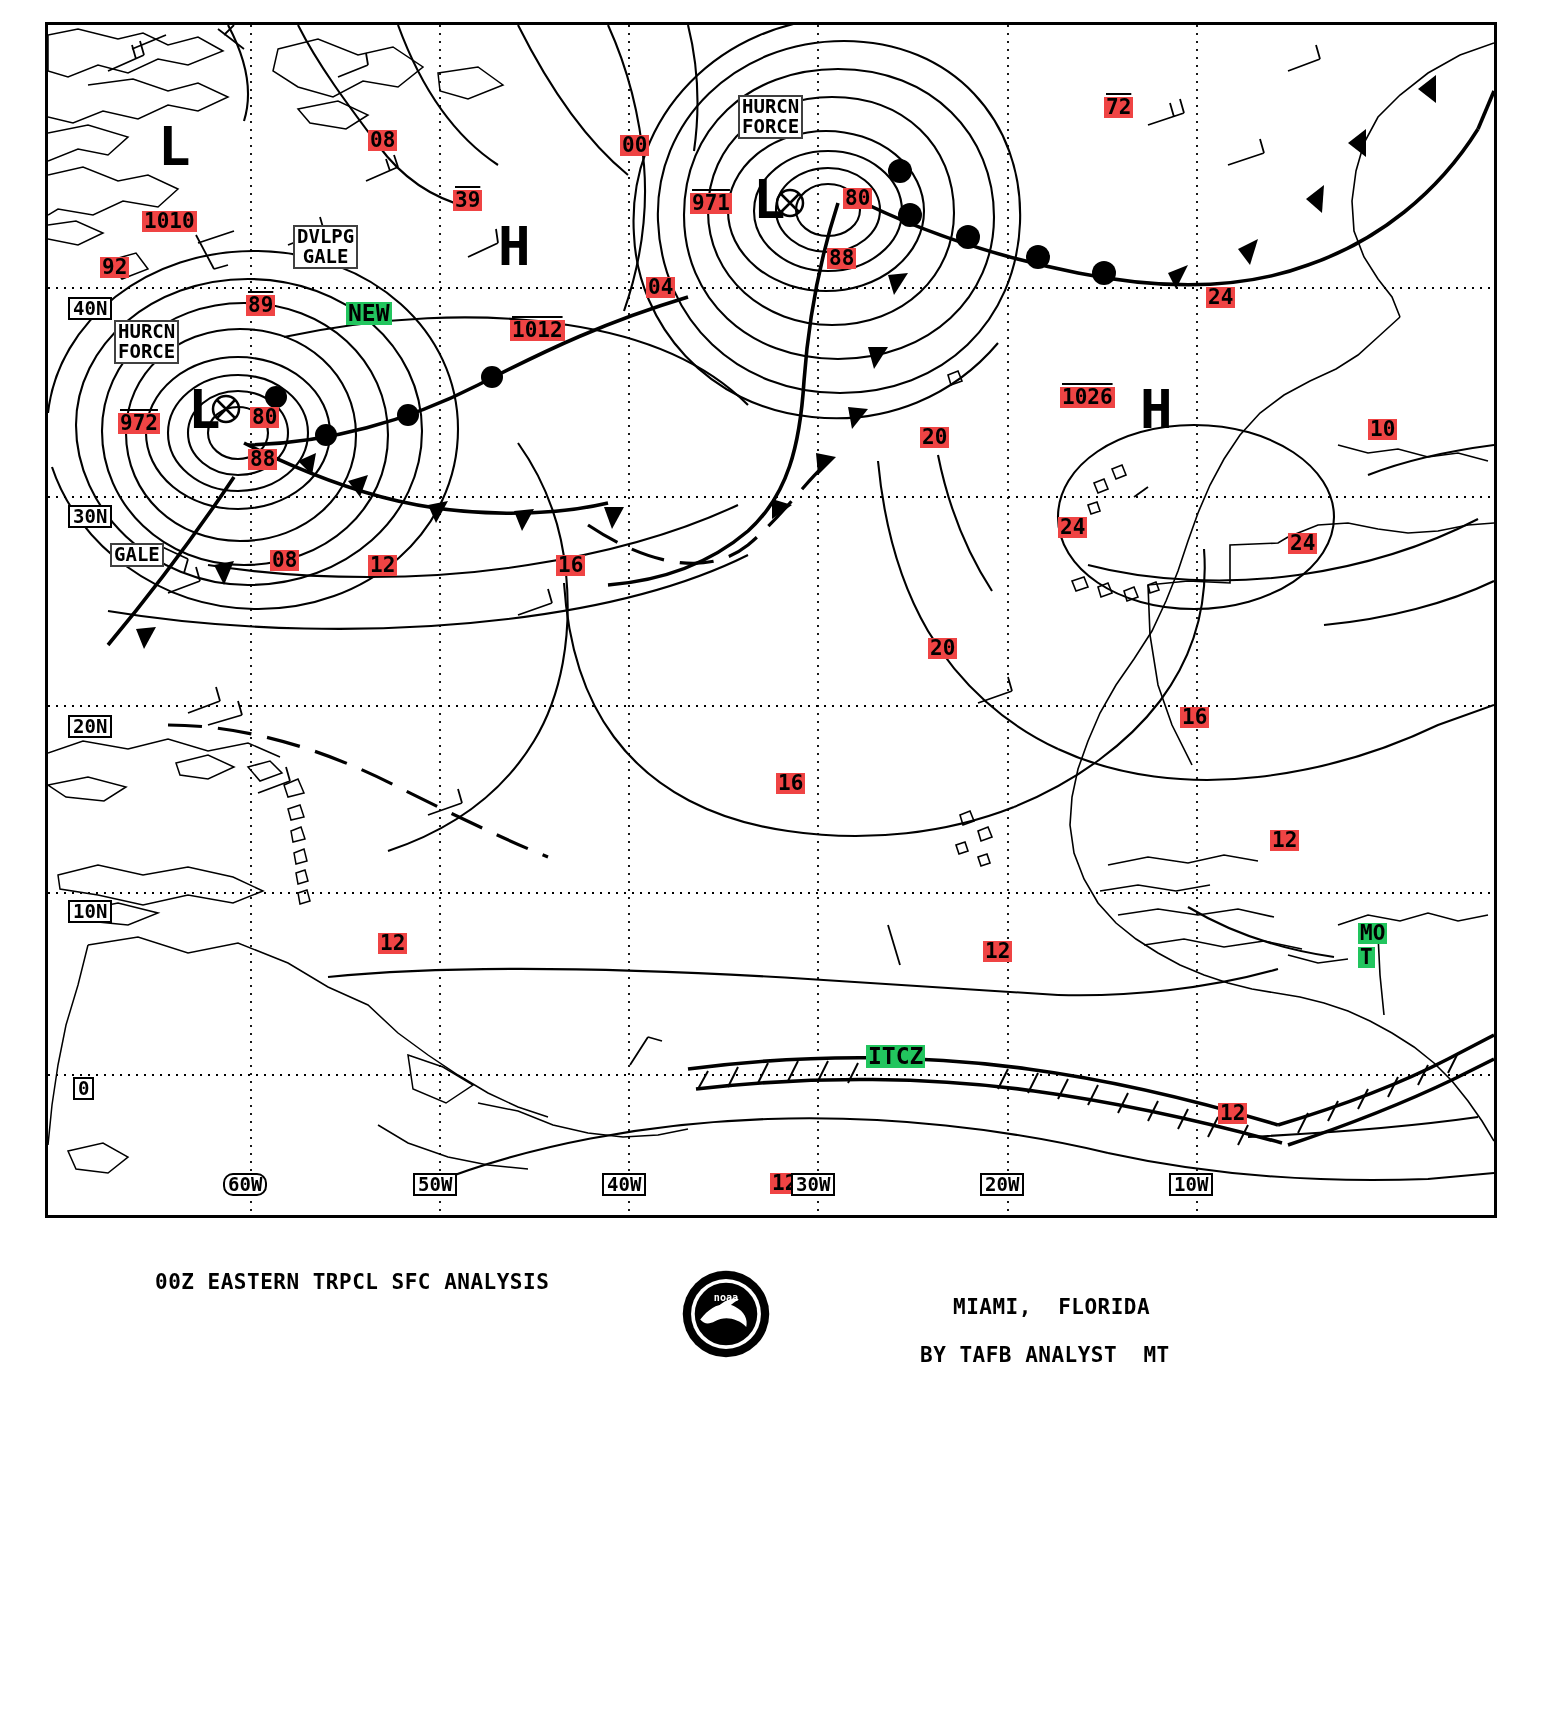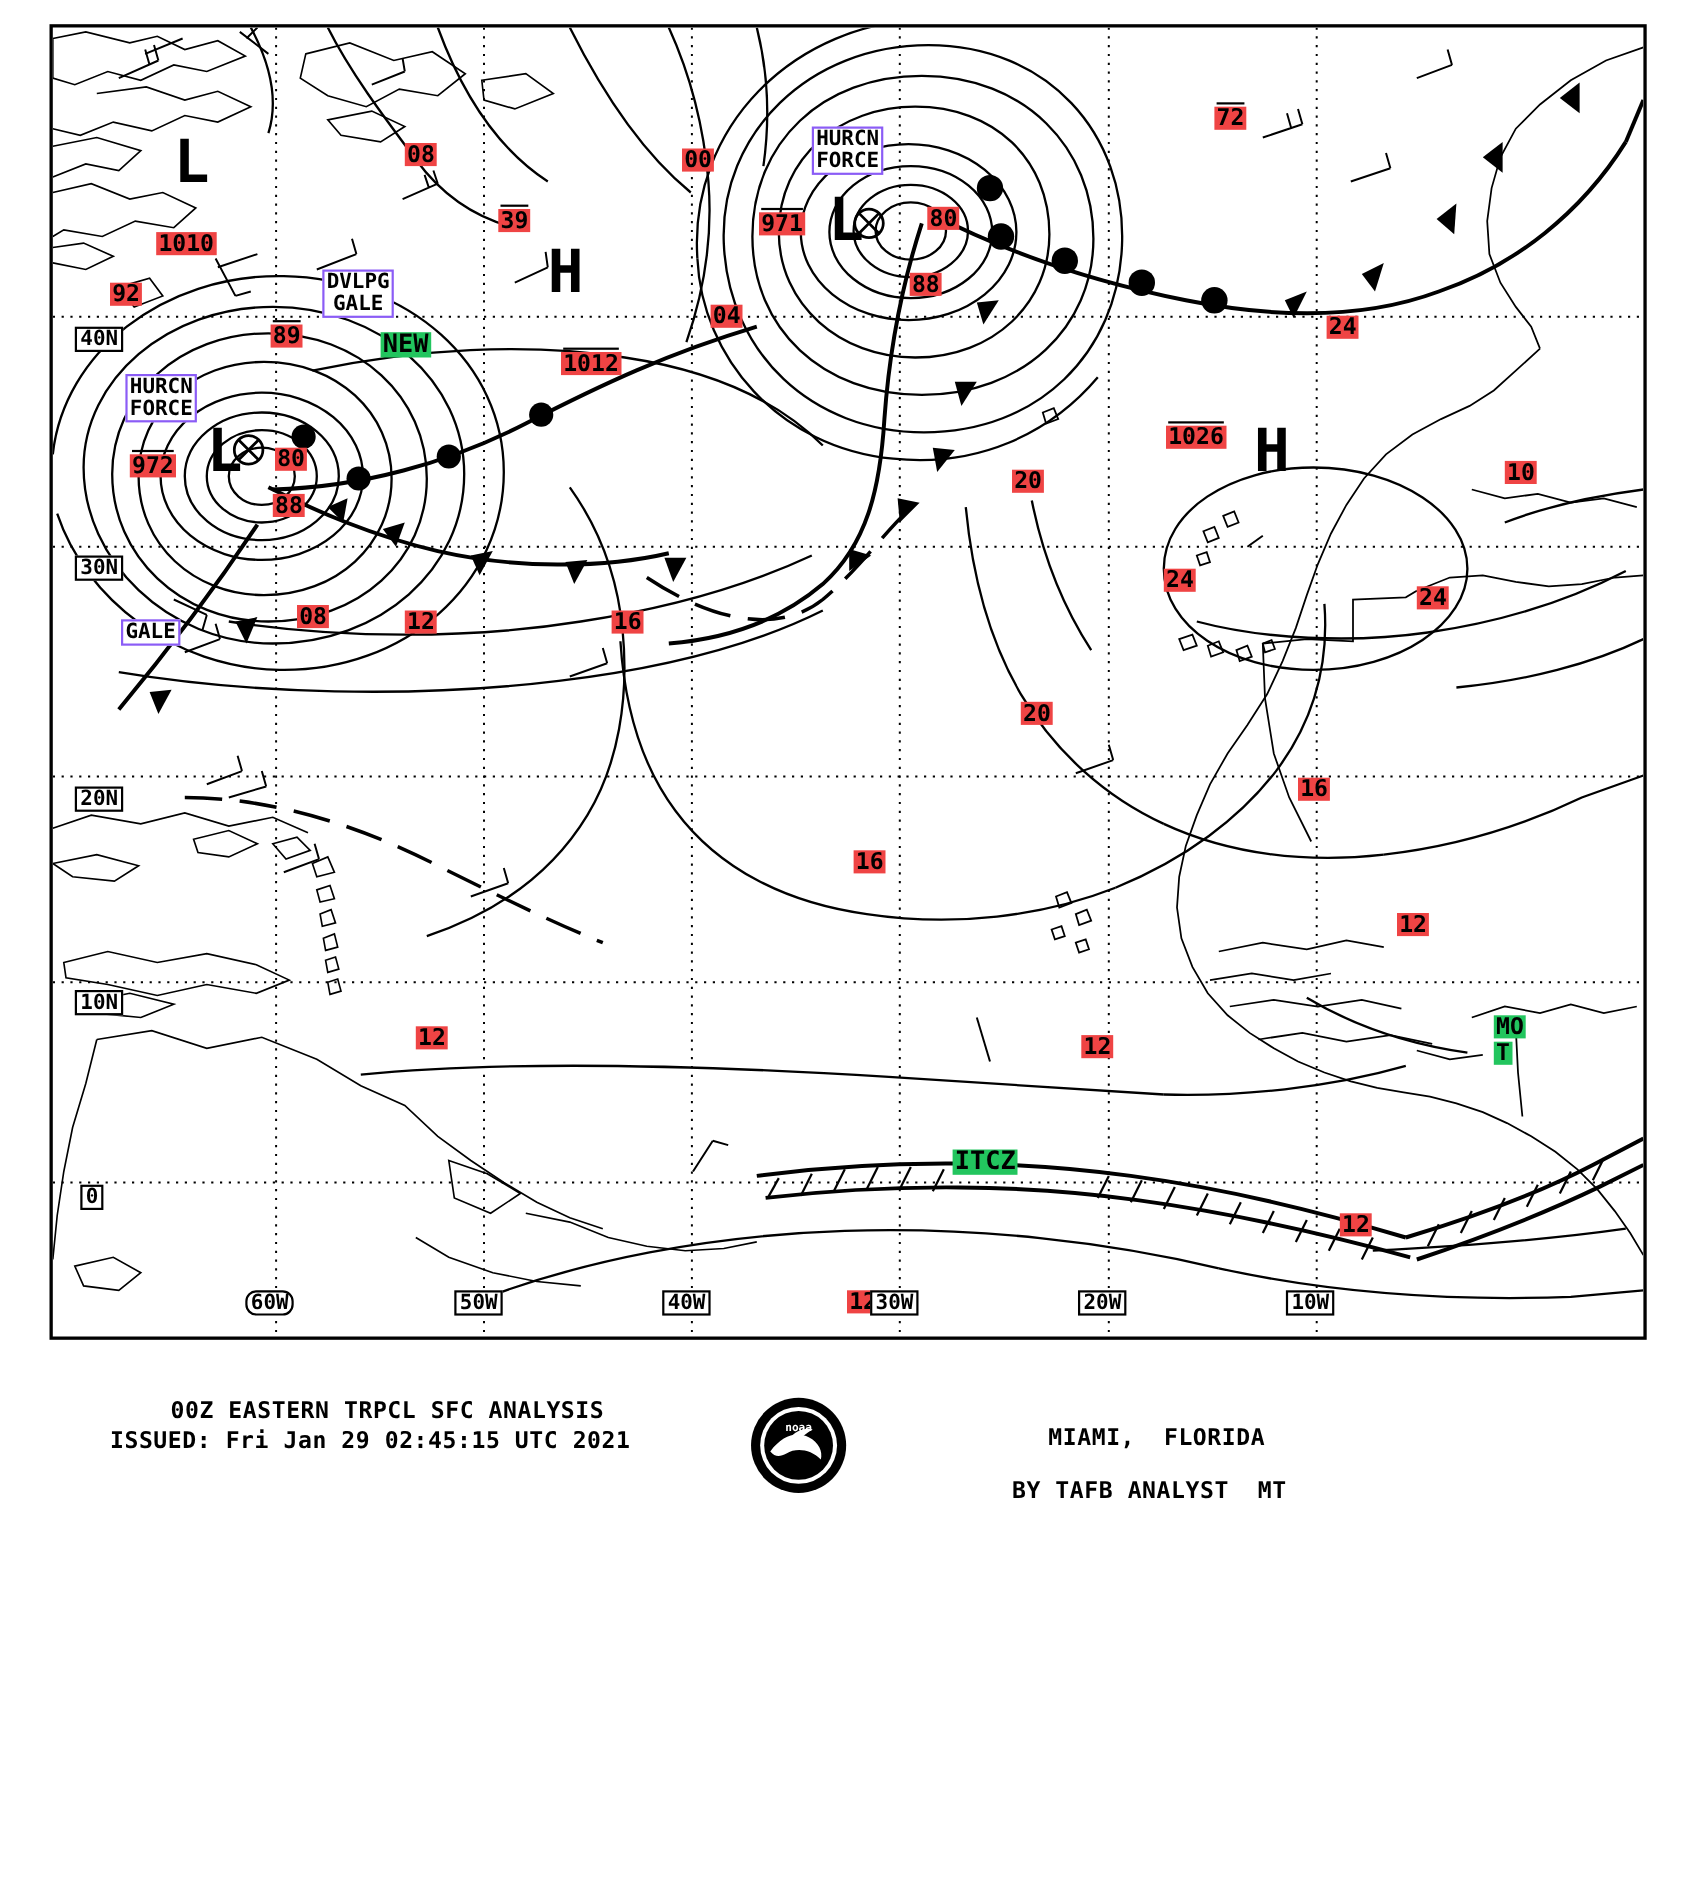--- a/index.html
+++ b/index.html
@@ -7,21 +7,21 @@
   #root{position:relative;width:1542px;height:1728px;overflow:hidden;}
 
   
   #map-frame{position:absolute;left:45px;top:22px;width:1452px;height:1196px;border:3px solid #000;box-sizing:border-box;background:#fff;overflow:hidden;}
   #map-svg{position:absolute;left:0;top:0;}
 
   
   .lbl{position:absolute;font-family:"DejaVu Sans Mono",monospace;font-weight:bold;color:#000;white-space:pre;line-height:1;}
   .iso{font-size:21px;background:#ef4444;padding:0 2px;}
   .big{font-size:54px;}
-  .boxlbl{font-size:19px;border:2px solid #8b5cf6;background:#fff;padding:0px 2px;text-align:center;line-height:1.05;margin-top:20px;}
+  .boxlbl{font-size:19px;border:2px solid #404040;background:#fff;padding:0px 2px;text-align:center;line-height:1.05;}
   .grid-lbl{font-size:19px;border:2px solid #000;background:#fff;padding:0px 3px;}
   .small{font-size:20px;background:#22c55e;padding:0 2px;}
 
   
   #footer{position:absolute;left:0;top:1255px;width:1274px;height:180px;}
   .ftxt{position:absolute;font-family:"DejaVu Sans Mono",monospace;font-size:21px;font-weight:bold;letter-spacing:0.5px;white-space:pre;}
   #noaa-logo{position:absolute;left:680px;top:1268px;width:92px;height:92px;}
 </style>
 </head>
 <body>
@@ -350,21 +350,20 @@
     <div class="lbl grid-lbl" style="left:175px;top:1148px;border-radius:10px;">60W</div>
     <div class="lbl grid-lbl" style="left:365px;top:1148px;">50W</div>
     <div class="lbl grid-lbl" style="left:554px;top:1148px;">40W</div>
     <div class="lbl grid-lbl" style="left:743px;top:1148px;">30W</div>
     <div class="lbl grid-lbl" style="left:932px;top:1148px;">20W</div>
     <div class="lbl grid-lbl" style="left:1121px;top:1148px;">10W</div>
   </div>
 
   <div id="footer">
     <div class="ftxt" style="left:155px;top:15px;">00Z EASTERN TRPCL SFC ANALYSIS</div>
-    <div class="ftxt" style="left:100px;top:42px;">ISSUED: Fri Jan 29 02:45:15 UTC 2021</div>
 
     <div class="ftxt" style="left:953px;top:40px;">MIAMI,  FLORIDA</div>
     <div class="ftxt" style="left:920px;top:88px;">BY TAFB ANALYST  MT</div>
   </div>
 
   <svg id="noaa-logo" viewBox="0 0 100 100">
     <circle cx="50" cy="50" r="47" fill="#000"></circle>
     <circle cx="50" cy="50" r="38" fill="#fff"></circle>
     <circle cx="50" cy="50" r="34" fill="#000"></circle>
     <path d="M22 56 C 34 40, 48 36, 60 42 C 70 47, 74 56, 72 64 C 62 54, 48 52, 38 58 C 32 61, 27 62, 22 56 Z" fill="#fff"></path>

